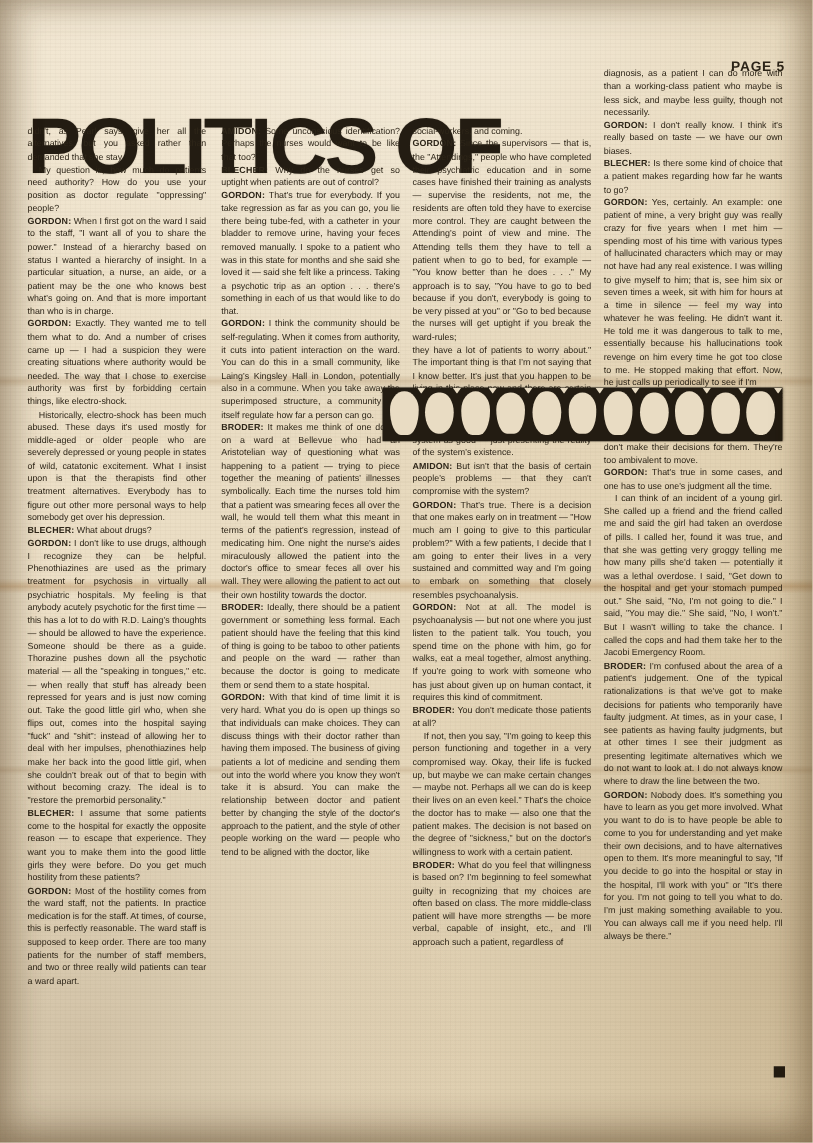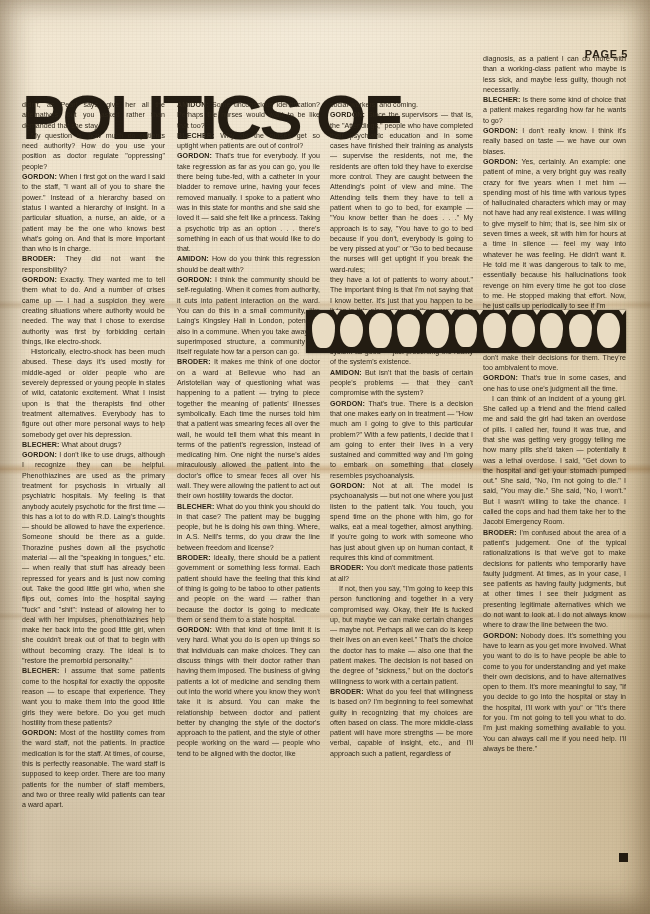--- a/index.html
+++ b/index.html
@@ -102,55 +102,52 @@
 <div id="page">
 
   <div class="page-num">PAGE 5</div>
   <h1 class="masthead">POLITICS OF</h1>
 
   <div class="cols">
     <div class="col c1">
         <p>didn't, as Pearl says, give her all the alternatives, but you asked rather than demanded that she stay.</p>
         <p class="ind">My question is, how much do patients need authority? How do you use your position as doctor regulate "oppressing" people?</p>
         <p><span class="spk">GORDON:</span> When I first got on the ward I said to the staff, "I want all of you to share the power." Instead of a hierarchy based on status I wanted a hierarchy of insight. In a particular situation, a nurse, an aide, or a patient may be the one who knows best what's going on. And that is more important than who is in charge.</p>
-        <p><span class="spk">BRODER:</span> They did not want the responsibility?</p>
         <p><span class="spk">GORDON:</span> Exactly. They wanted me to tell them what to do. And a number of crises came up — I had a suspicion they were creating situations where authority would be needed. The way that I chose to exercise authority was first by forbidding certain things, like electro-shock.</p>
         <p class="ind">Historically, electro-shock has been much abused. These days it's used mostly for middle-aged or older people who are severely depressed or young people in states of wild, catatonic excitement. What I insist upon is that the therapists find other treatment alternatives. Everybody has to figure out other more personal ways to help somebody get over his depression.</p>
         <p><span class="spk">BLECHER:</span> What about drugs?</p>
         <p><span class="spk">GORDON:</span> I don't like to use drugs, although I recognize they can be helpful. Phenothiazines are used as the primary treatment for psychosis in virtually all psychiatric hospitals. My feeling is that anybody acutely psychotic for the first time — this has a lot to do with R.D. Laing's thoughts — should be allowed to have the experience. Someone should be there as a guide. Thorazine pushes down all the psychotic material — all the "speaking in tongues," etc. — when really that stuff has already been repressed for years and is just now coming out. Take the good little girl who, when she flips out, comes into the hospital saying "fuck" and "shit": instead of allowing her to deal with her impulses, phenothiazines help make her back into the good little girl, when she couldn't break out of that to begin with without becoming crazy. The ideal is to "restore the premorbid personality."</p>
         <p><span class="spk">BLECHER:</span> I assume that some patients come to the hospital for exactly the opposite reason — to escape that experience. They want you to make them into the good little girls they were before. Do you get much hostility from these patients?</p>
         <p><span class="spk">GORDON:</span> Most of the hostility comes from the ward staff, not the patients. In practice medication is for the staff. At times, of course, this is perfectly reasonable. The ward staff is supposed to keep order. There are too many patients for the number of staff members, and two or three really wild patients can tear a ward apart.</p>
       </div>
     <div class="col c2">
         <p><span class="spk">AMIDON:</span> Some unconscious identification? Perhaps the nurses would want to be like that too?</p>
         <p><span class="spk">BLECHER:</span> Why do the nurses get so uptight when patients are out of control?</p>
         <p><span class="spk">GORDON:</span> That's true for everybody. If you take regression as far as you can go, you lie there being tube-fed, with a catheter in your bladder to remove urine, having your feces removed manually. I spoke to a patient who was in this state for months and she said she loved it — said she felt like a princess. Taking a psychotic trip as an option . . . there's something in each of us that would like to do that.</p>
-        <p><span class="spk">AMIDON:</span> How do you think this regression should be dealt with?</p>
         <p><span class="spk">GORDON:</span> I think the community should be self-regulating. When it comes from authority, it cuts into patient interaction on the ward. You can do this in a small community, like Laing's Kingsley Hall in London, potentially also in a commune. When you take away the superimposed structure, a community will itself regulate how far a person can go.</p>
         <p><span class="spk">BRODER:</span> It makes me think of one doctor on a ward at Bellevue who had an Aristotelian way of questioning what was happening to a patient — trying to piece together the meaning of patients' illnesses symbolically. Each time the nurses told him that a patient was smearing feces all over the wall, he would tell them what this meant in terms of the patient's regression, instead of medicating him. One night the nurse's aides miraculously allowed the patient into the doctor's office to smear feces all over his wall. They were allowing the patient to act out their own hostility towards the doctor.</p>
-        <p><span class="spk">BLECHER:</span> What do you think you should do in that case? The patient may be bugging people, but he is doing his own thing. Where, in A.S. Neill's terms, do you draw the line between freedom and license?</p>
         <p><span class="spk">BRODER:</span> Ideally, there should be a patient government or something less formal. Each patient should have the feeling that this kind of thing is going to be taboo to other patients and people on the ward — rather than because the doctor is going to medicate them or send them to a state hospital.</p>
         <p><span class="spk">GORDON:</span> With that kind of time limit it is very hard. What you do is open up things so that individuals can make choices. They can discuss things with their doctor rather than having them imposed. The business of giving patients a lot of medicine and sending them out into the world where you know they won't take it is absurd. You can make the relationship between doctor and patient better by changing the style of the doctor's approach to the patient, and the style of other people working on the ward — people who tend to be aligned with the doctor, like</p>
       </div>
     <div class="col c3">
         <p>social-workers, and coming.</p>
         <p><span class="spk">GORDON:</span> Since the supervisors — that is, the "Attendings," people who have completed their psychiatric education and in some cases have finished their training as analysts — supervise the residents, not me, the residents are often told they have to exercise more control. They are caught between the Attending's point of view and mine. The Attending tells them they have to tell a patient when to go to bed, for example — "You know better than he does . . ." My approach is to say, "You have to go to bed because if you don't, everybody is going to be very pissed at you" or "Go to bed because the nurses will get uptight if you break the ward-rules;</p>
         <p>they have a lot of patients to worry about." The important thing is that I'm not saying that I know better. It's just that you happen to be living in this place now and there are certain things you have to do to get along with people who are here.</p>
         <p><span class="spk">BRODER:</span> You're not even defending the system as good — just presenting the reality of the system's existence.</p>
         <p><span class="spk">AMIDON:</span> But isn't that the basis of certain people's problems — that they can't compromise with the system?</p>
         <p><span class="spk">GORDON:</span> That's true. There is a decision that one makes early on in treatment — "How much am I going to give to this particular problem?" With a few patients, I decide that I am going to enter their lives in a very sustained and committed way and I'm going to embark on something that closely resembles psychoanalysis.</p>
         <p><span class="spk">GORDON:</span> Not at all. The model is psychoanalysis — but not one where you just listen to the patient talk. You touch, you spend time on the phone with him, go for walks, eat a meal together, almost anything. If you're going to work with someone who has just about given up on human contact, it requires this kind of commitment.</p>
         <p><span class="spk">BRODER:</span> You don't medicate those patients at all?</p>
         <p class="ind">If not, then you say, "I'm going to keep this person functioning and together in a very compromised way. Okay, their life is fucked up, but maybe we can make certain changes — maybe not. Perhaps all we can do is keep their lives on an even keel." That's the choice the doctor has to make — also one that the patient makes. The decision is not based on the degree of "sickness," but on the doctor's willingness to work with a certain patient.</p>
         <p><span class="spk">BRODER:</span> What do you feel that willingness is based on? I'm beginning to feel somewhat guilty in recognizing that my choices are often based on class. The more middle-class patient will have more strengths — be more verbal, capable of insight, etc., and I'll approach such a patient, regardless of</p>
       </div>
     <div class="col c4">
         <p>diagnosis, as a patient I can do more with than a working-class patient who maybe is less sick, and maybe less guilty, though not necessarily.</p>
+        <p><span class="spk">GORDON:</span> I don't really know. I think it's really based on taste — we have our own biases.</p>
         <p><span class="spk">BLECHER:</span> Is there some kind of choice that a patient makes regarding how far he wants to go?</p>
-        <p><span class="spk">GORDON:</span> I don't really know. I think it's really based on taste — we have our own biases.</p>
         <p><span class="spk">GORDON:</span> Yes, certainly. An example: one patient of mine, a very bright guy was really crazy for five years when I met him — spending most of his time with various types of hallucinated characters which may or may not have had any real existence. I was willing to give myself to him; that is, see him six or seven times a week, sit with him for hours at a time in silence — feel my way into whatever he was feeling. He didn't want it. He told me it was dangerous to talk to me, essentially because his hallucinations took revenge on him every time he got too close to me. He stopped making that effort. Now, he just calls up periodically to see if I'm</p>
         <p>still alive. He made the decision not to trust me because the risk was too great.</p>
         <p><span class="spk">BRODER:</span> My own experince is that there are a lot of patients who get very angry if you don't make their decisions for them. They're too ambivalent to move.</p>
         <p><span class="spk">GORDON:</span> That's true in some cases, and one has to use one's judgment all the time.</p>
         <p class="ind">I can think of an incident of a young girl. She called up a friend and the friend called me and said the girl had taken an overdose of pills. I called her, found it was true, and that she was getting very groggy telling me how many pills she'd taken — potentially it was a lethal overdose. I said, "Get down to the hospital and get your stomach pumped out." She said, "No, I'm not going to die." I said, "You may die." She said, "No, I won't." But I wasn't willing to take the chance. I called the cops and had them take her to the Jacobi Emergency Room.</p>
         <p><span class="spk">BRODER:</span> I'm confused about the area of a patient's judgement. One of the typical rationalizations is that we've got to make decisions for patients who temporarily have faulty judgment. At times, as in your case, I see patients as having faulty judgments, but at other times I see their judgment as presenting legitimate alternatives which we do not want to look at. I do not always know where to draw the line between the two.</p>
         <p><span class="spk">GORDON:</span> Nobody does. It's something you have to learn as you get more involved. What you want to do is to have people be able to come to you for understanding and yet make their own decisions, and to have alternatives open to them. It's more meaningful to say, "If you decide to go into the hospital or stay in the hospital, I'll work with you" or "It's there for you. I'm not going to tell you what to do. I'm just making something available to you. You can always call me if you need help. I'll always be there."</p>
       </div>
   </div>
 

